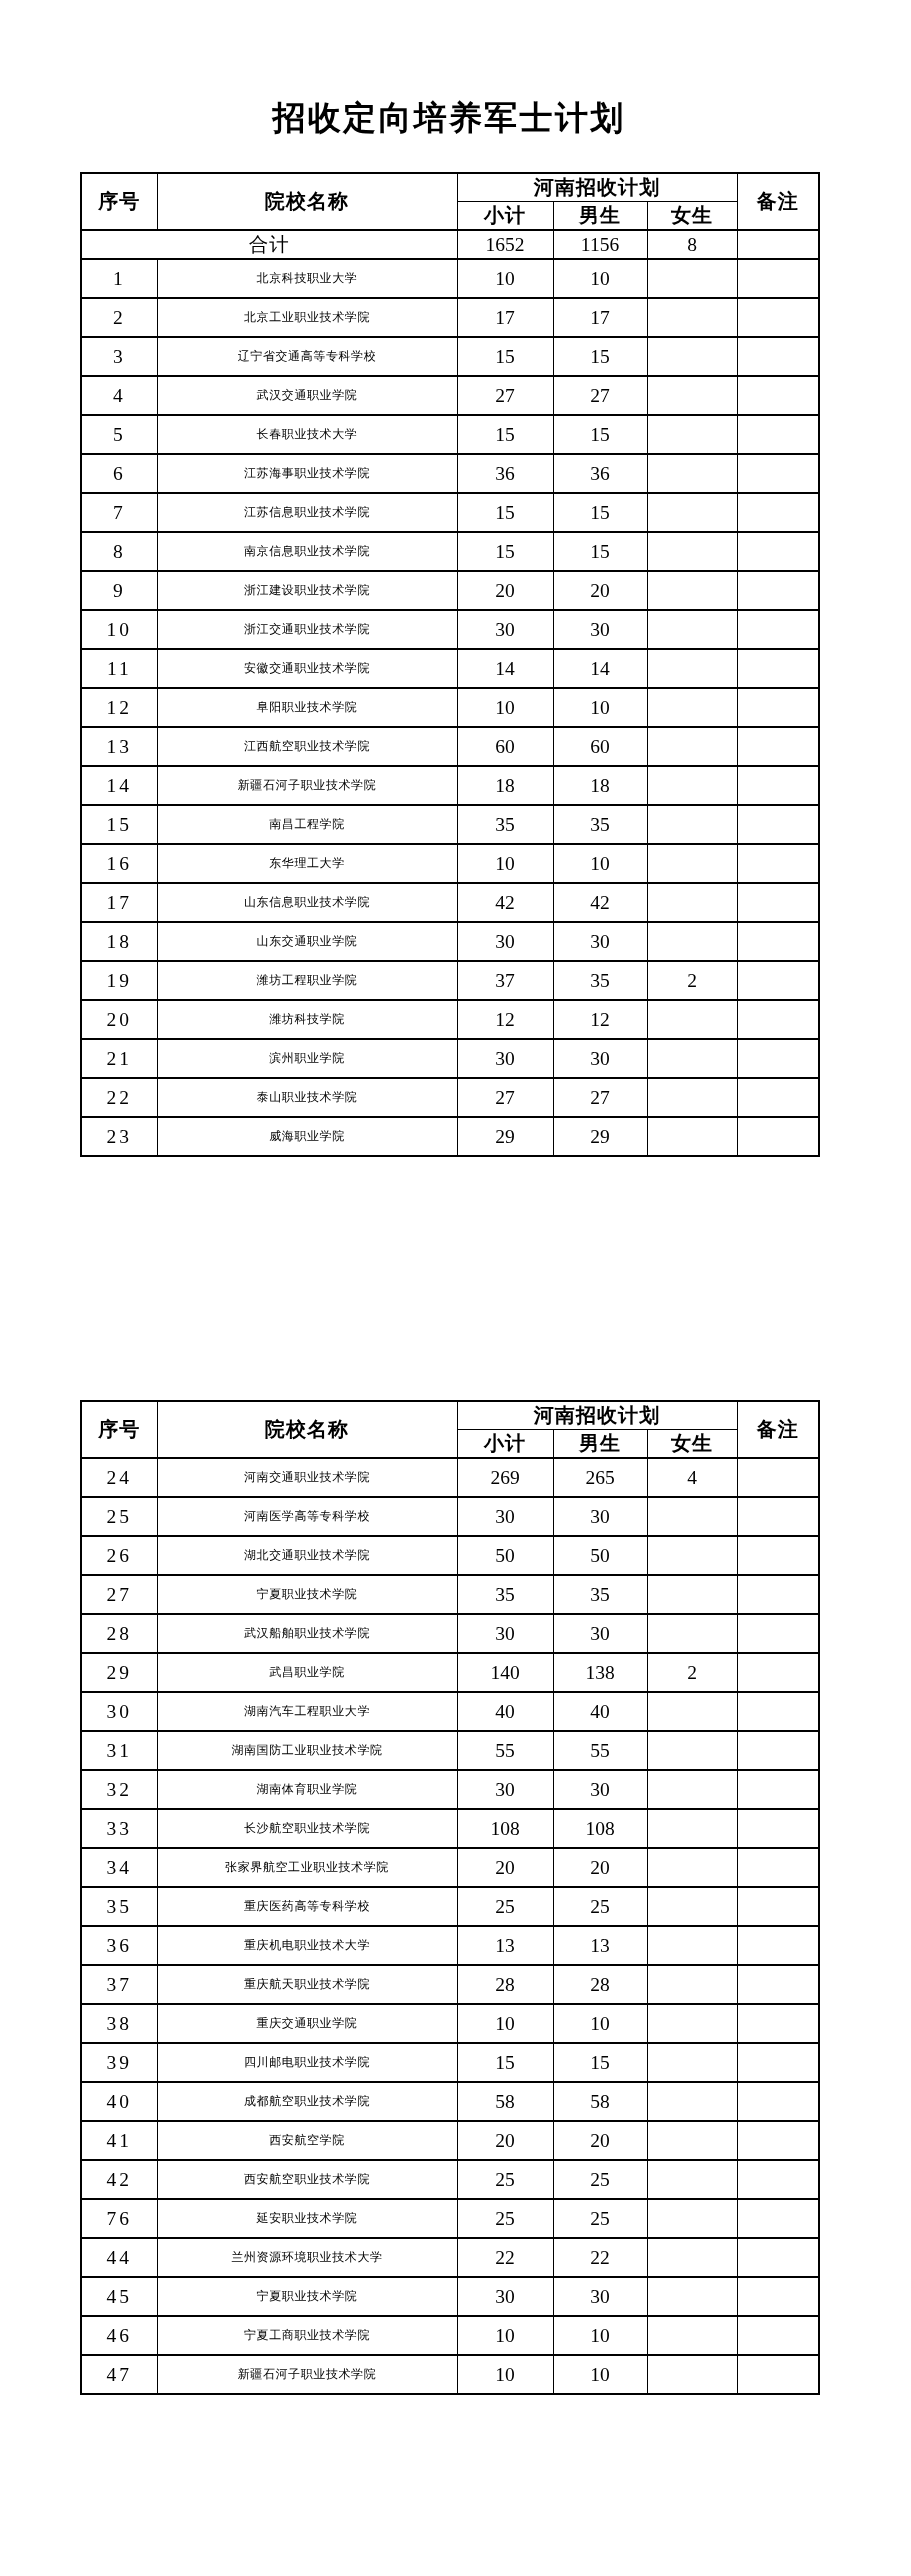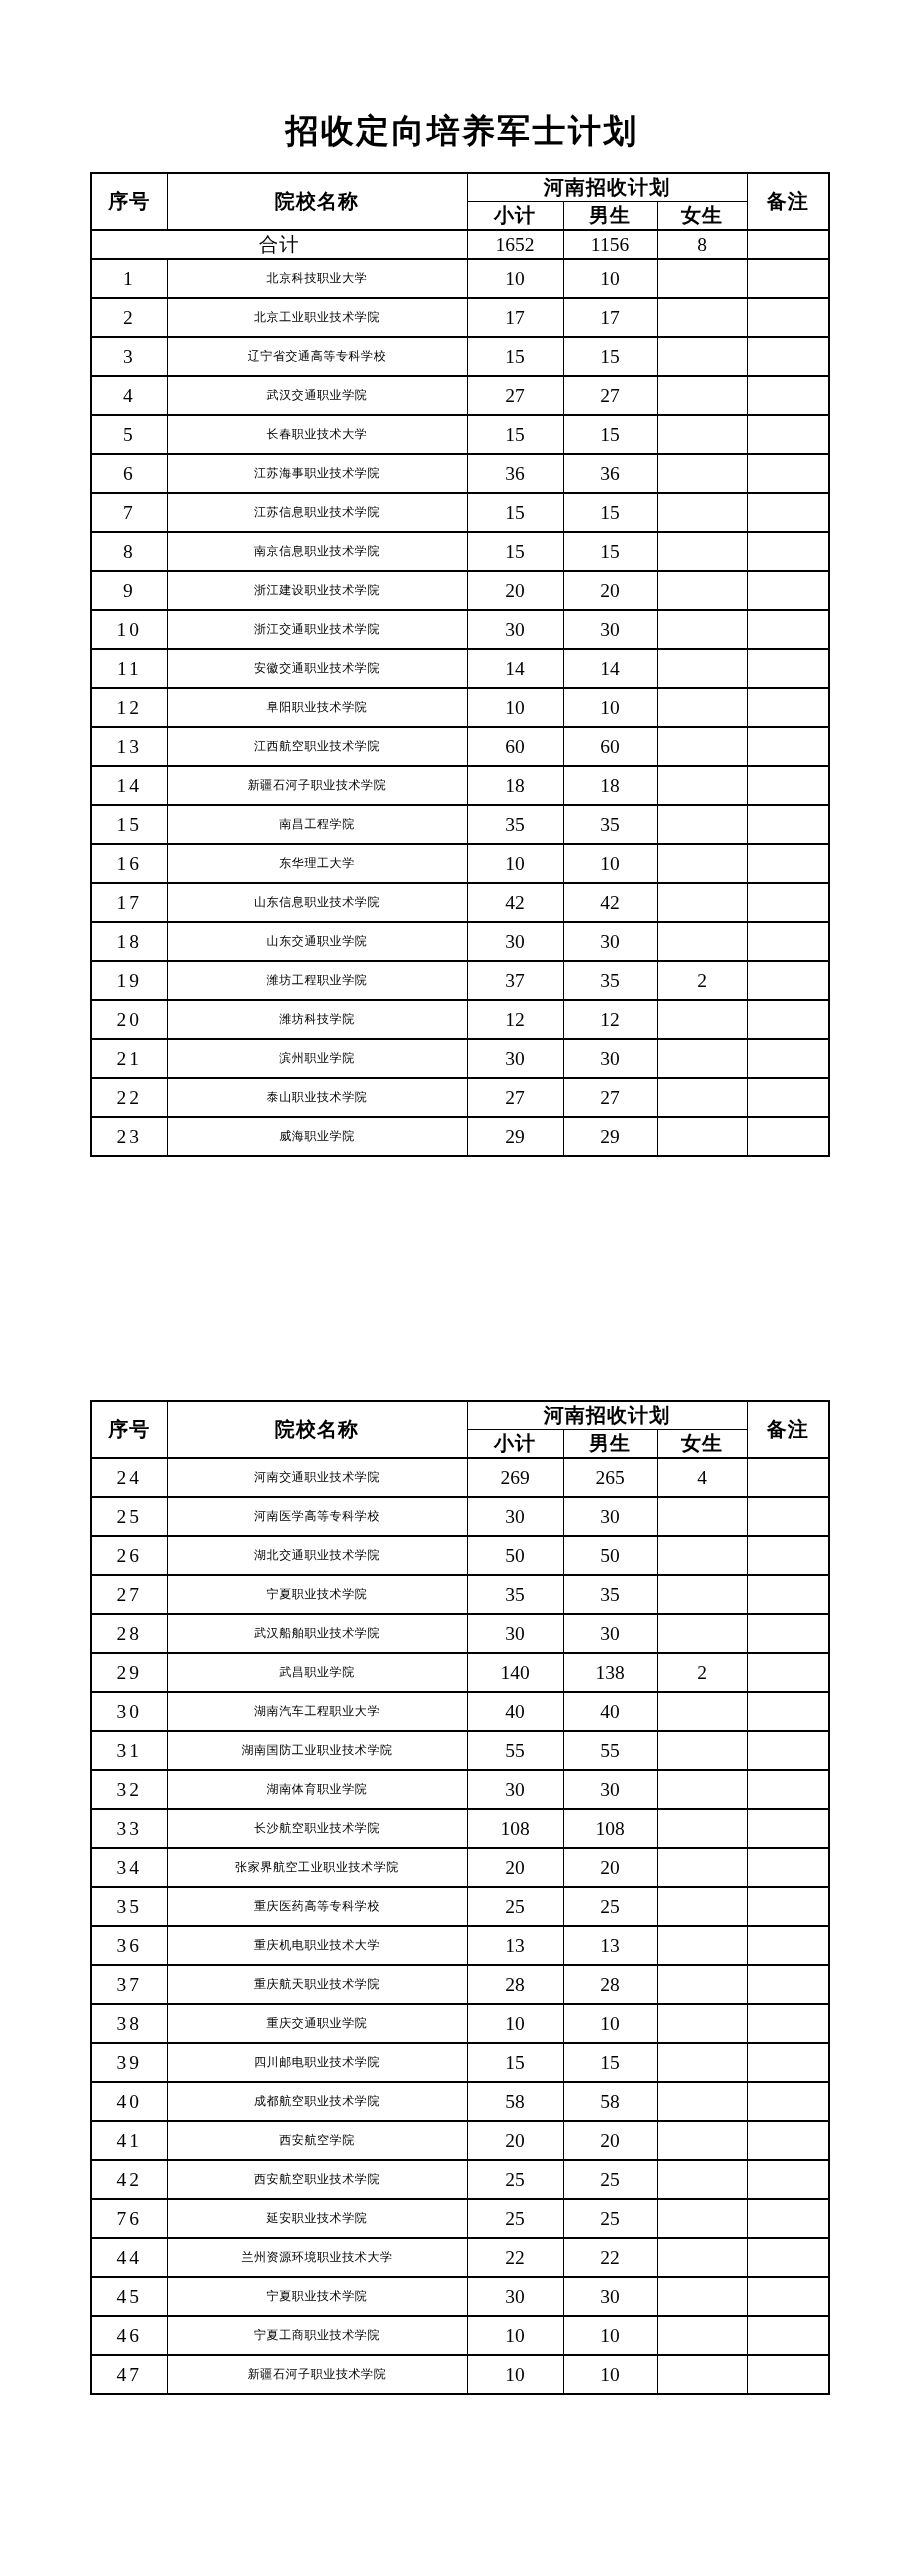--- a/index.html
+++ b/index.html
@@ -14,31 +14,31 @@
     background: #ffffff;
     font-family: "Liberation Serif", "DejaVu Serif", serif;
     color: #000000;
     overflow: hidden;
   }
   .doc-title {
     position: absolute;
     left: 80px;
     top: 96px;
     width: 738px;
-    margin: 13px;
+    margin: 0;
     text-align: center;
     font-size: 33px;
     font-weight: 700;
     letter-spacing: 2.3px;
     color: #000000;
     font-family: "Liberation Serif", "DejaVu Serif", serif;
   }
   table.sheet {
     position: absolute;
-    left: 90px;
+    left: 80px;
     width: 738px;
     border-collapse: collapse;
     table-layout: fixed;
     border: 2.9px solid #000000;
   }
   #table-1 { top: 172px; }
   #table-2 { top: 1400px; }
   table.sheet th,
   table.sheet td {
     border-left: 1.1px solid #000000;

